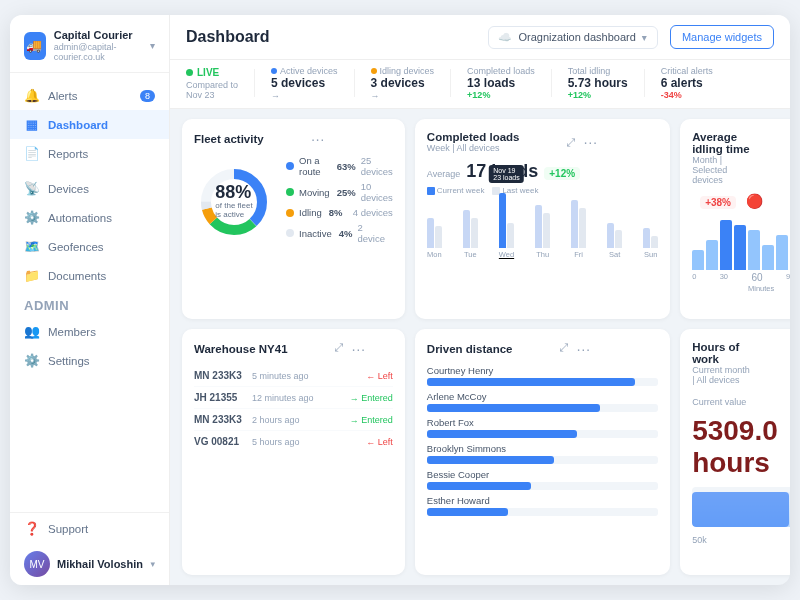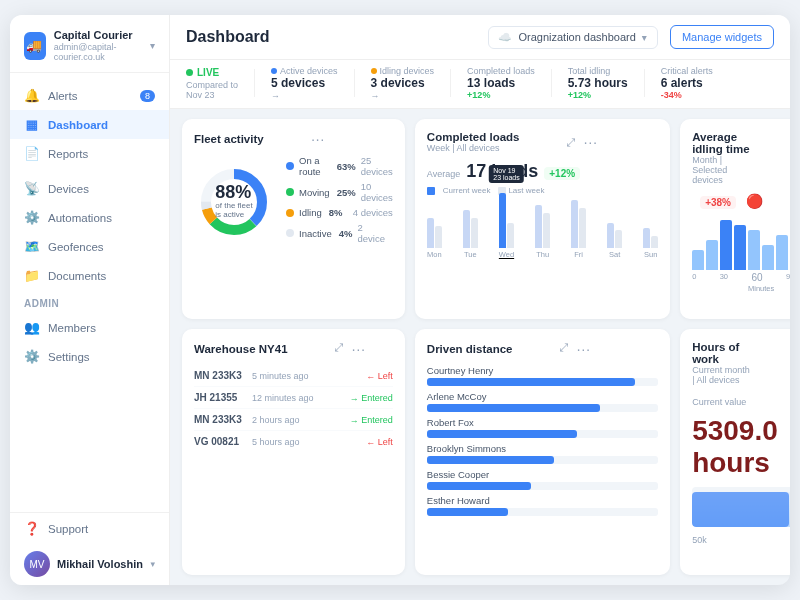--- a/index.html
+++ b/index.html
@@ -43,21 +43,21 @@
       width: 28px; height: 28px;
       background: #3b82f6;
       border-radius: 6px;
       display: flex; align-items: center; justify-content: center;
       color: #fff; font-size: 13px;
     }
     .logo-text { font-size: 11px; font-weight: 700; color: #1e293b; line-height: 1.2; }
     .logo-sub { font-size: 9px; color: #94a3b8; }
     .sidebar-nav { padding: 8px 0; flex: 1; }
     .nav-section-label {
-      font-size: 10px; color: #94a3b8; font-weight: 600;
+      font-size: 13px; color: #94a3b8; font-weight: 600;
       text-transform: uppercase; padding: 8px 14px 4px; letter-spacing: 0.5px;
     }
     .nav-item {
       display: flex; align-items: center; gap: 8px;
       padding: 7px 14px; cursor: pointer; font-size: 11.5px; color: #64748b;
       border-radius: 0; position: relative;
     }
     .nav-item.active {
       background: #eff6ff; color: #3b82f6; font-weight: 600;
     }
@@ -384,21 +384,21 @@
             <span class="card-expand">⤢</span>
             <span class="card-menu">···</span>
           </div>
         </div>
         <div style="display:flex;align-items:baseline;gap:6px;margin-bottom:4px;">
           <span style="font-size:9px;color:#94a3b8;">Average</span>
           <span style="font-size:18px;font-weight:800;color:#1e293b;">17 loads</span>
           <span style="font-size:10px;font-weight:600;color:#22c55e;background:#f0fdf4;padding:1px 5px;border-radius:4px;">+12%</span>
         </div>
         <div style="display:flex;gap:8px;margin-bottom:4px;font-size:8px;color:#94a3b8;">
-          <span style="display:flex;align-items:center;gap:8px;">
+          <span style="display:flex;align-items:center;gap:2px;">
               <span style="width:8px;height:8px;background:#3b82f6;display:inline-block;border-radius:1px;"></span>
               <span>Current week</span>
             </span>
           <span style="display:flex;align-items:center;gap:2px;">
               <span style="width:8px;height:8px;background:#e2e8f0;display:inline-block;border-radius:1px;"></span>
               <span>Last week</span>
             </span>
         </div>
         <div style="display:flex;align-items:flex-end;gap:21px;height:60px;padding-top:4px;">
           <div class="bar-col">

